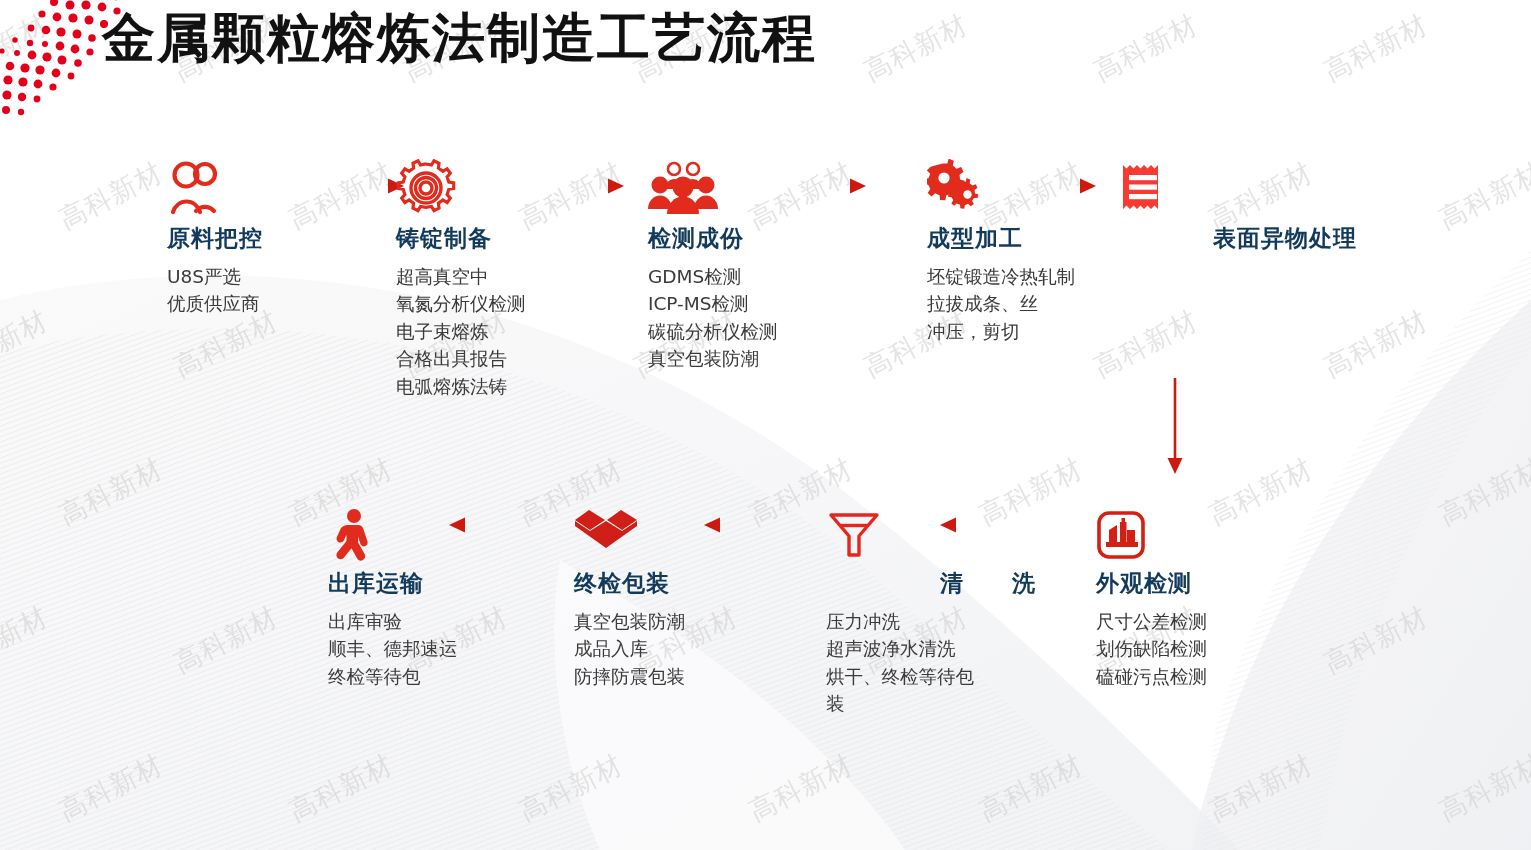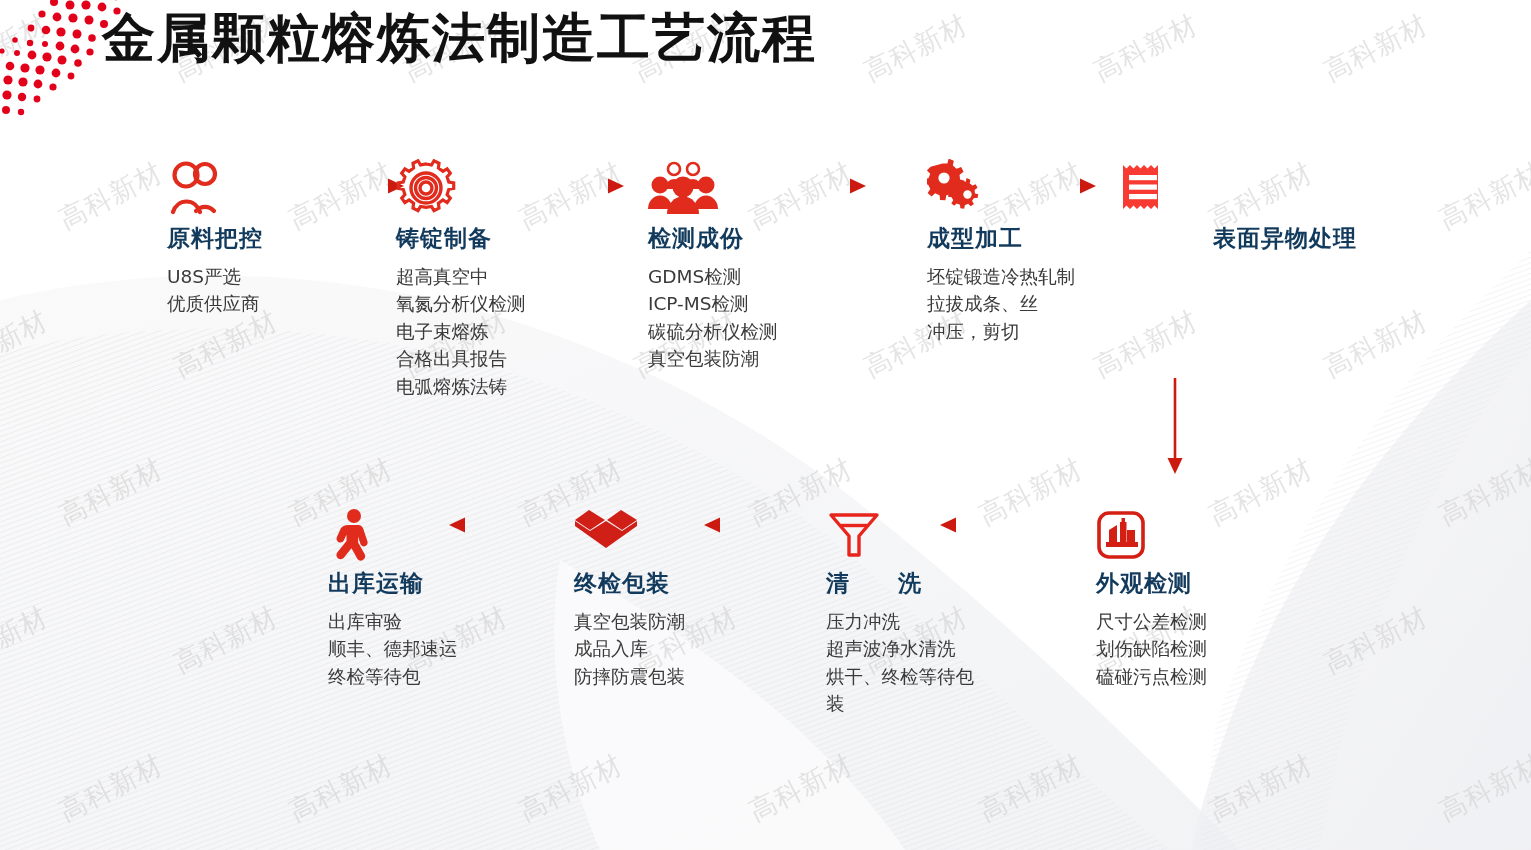--- a/index.html
+++ b/index.html
@@ -82,20 +82,21 @@
     font-size: 23px;
     font-weight: bold;
     color: #123a5c;
     letter-spacing: 1px;
     margin-bottom: 9px;
     white-space: nowrap;
     font-family: "DejaVu Sans", "Liberation Sans", sans-serif;
   }
   .step-title.spaced {
     letter-spacing: 1px;
+    text-align: right;
   }
   .step-lines {
     font-size: 18.5px;
     color: #3a3a3a;
     line-height: 1.48;
     font-family: "DejaVu Sans", "Liberation Sans", sans-serif;
   }
   .step-line {
     white-space: pre-wrap;
   }

